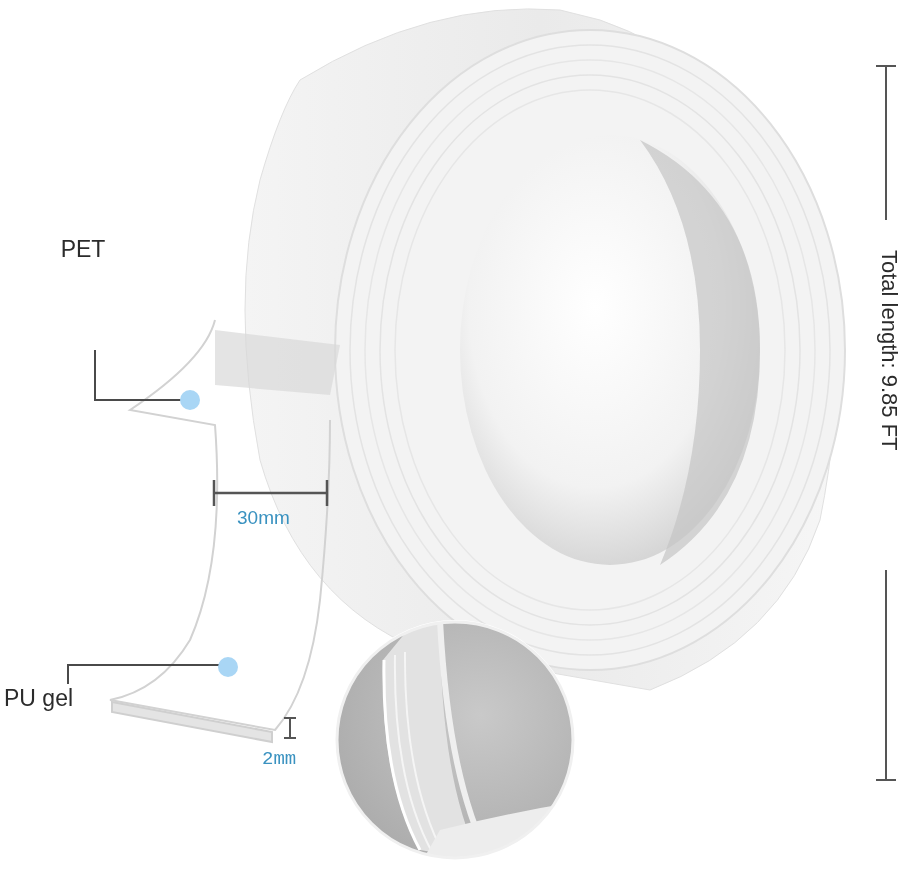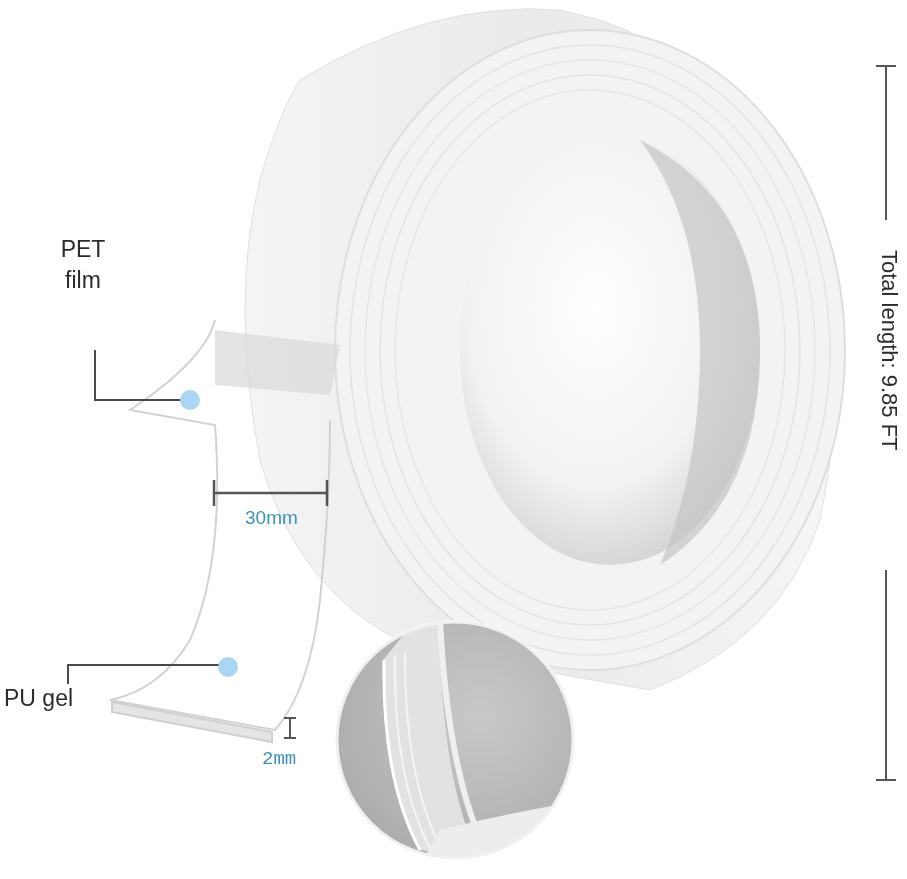--- a/index.html
+++ b/index.html
@@ -95,24 +95,23 @@
         <path d="M405 652 Q404 780 444 855" fill="none" stroke="#f5f5f5" stroke-width="2"></path>
         <path d="M440 620 Q448 780 490 860" fill="none" stroke="#efefef" stroke-width="6"></path>
         <path d="M440 830 Q520 810 590 800 L590 865 L420 865 Z" fill="#ededed"></path>
       </g>
       <circle cx="455" cy="740" r="118" fill="none" stroke="#f0f0f0" stroke-width="3"></circle>
     </g>
   </svg>
 
   <div class="label" style="left:18px; top:234px; width:130px;">
     <div>PET</div>
-    <div>film</div>
   </div>
 
   <div class="label" style="left:4px; top:683px; text-align:right;">PU gel</div>
 
-  <div class="dim" style="left:237px; top:507px;margin-left:8px;">30mm</div>
+  <div class="dim" style="left:237px; top:507px;">30mm</div>
 
   <div class="dim" style="left:262px; top:748px;font-family:Liberation Mono, monospace;">2mm</div>
 
   <div class="vert" style="left:902px; top:250px;">Total length: 9.85 FT</div>
 
 </div>
 
 </body></html>

